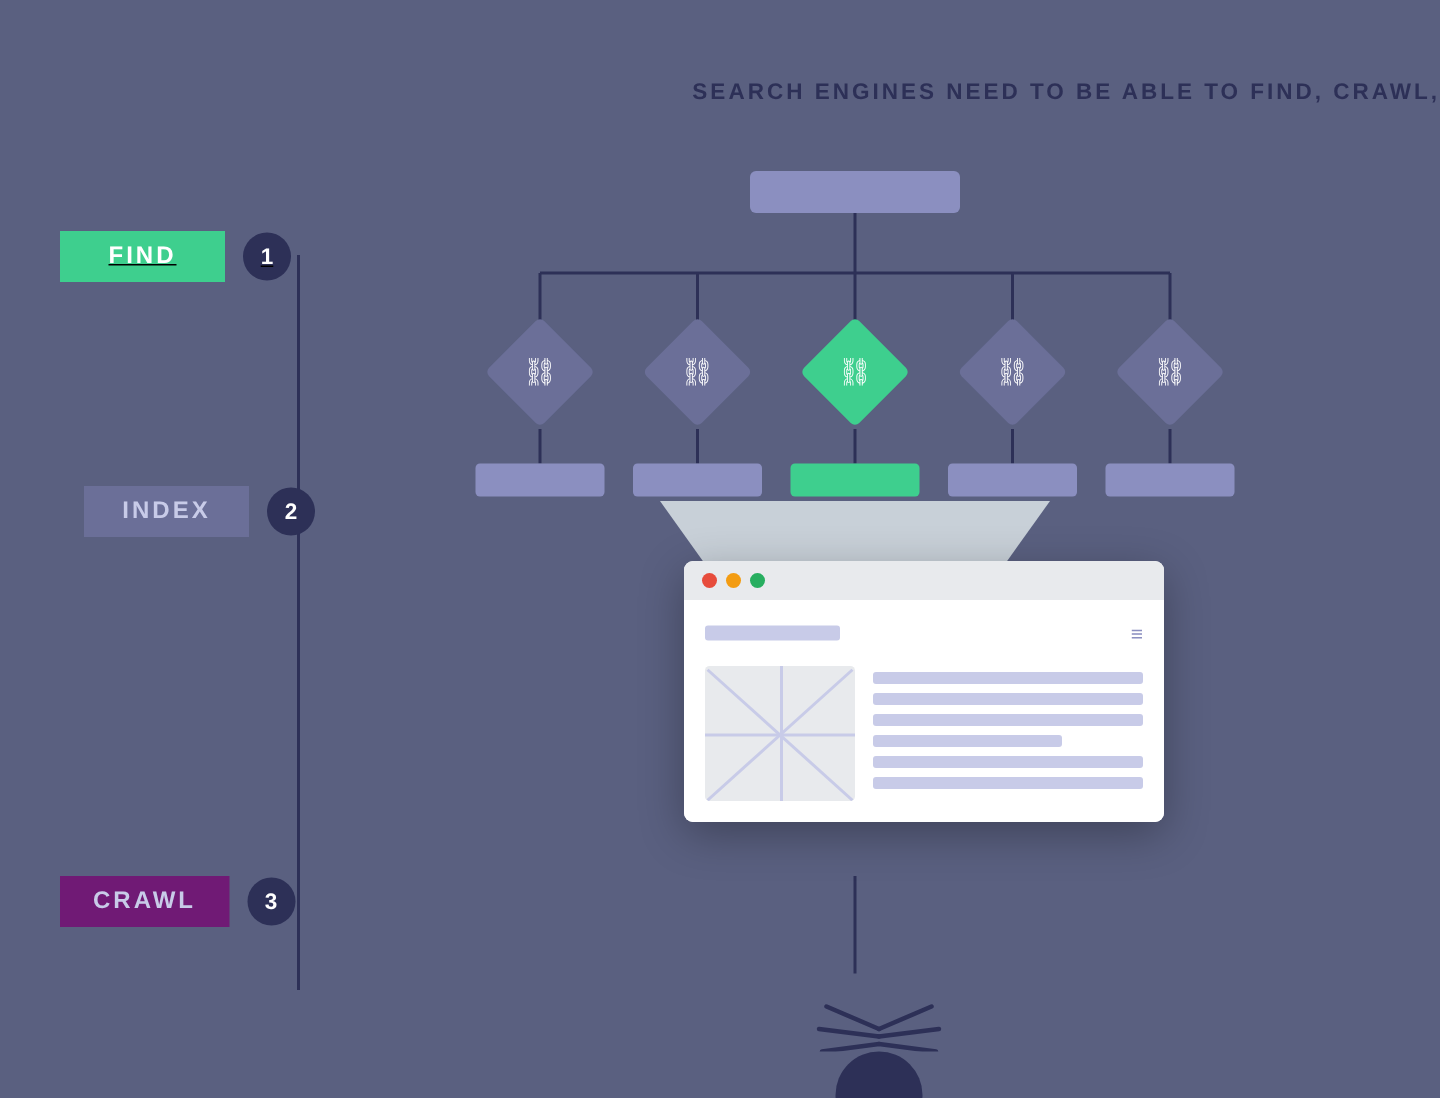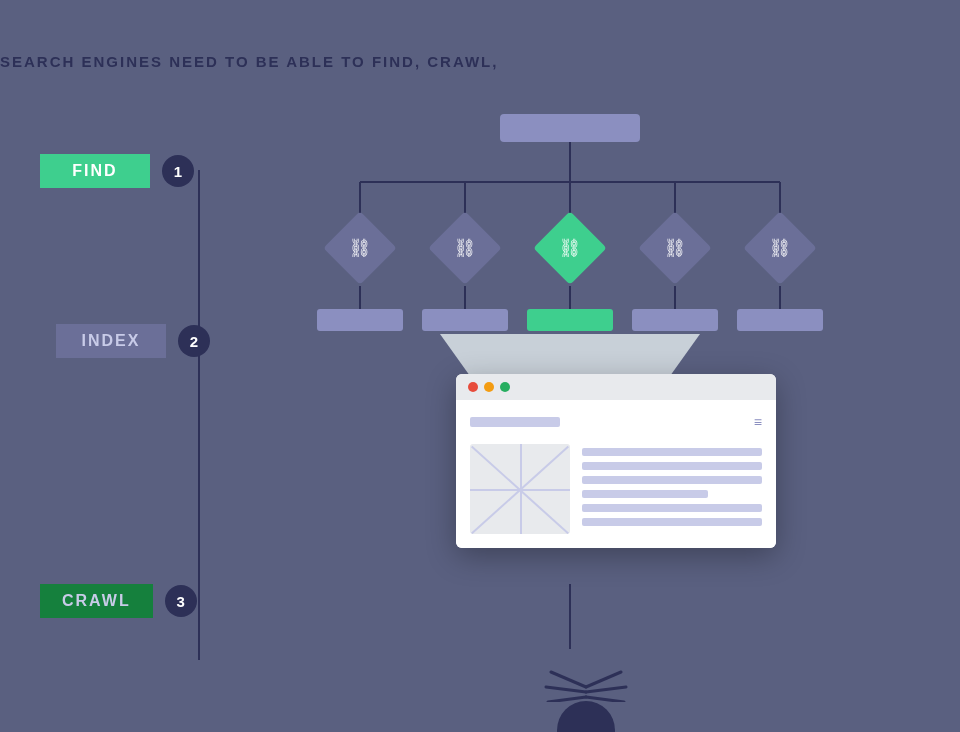--- a/index.html
+++ b/index.html
@@ -12,21 +12,21 @@
       overflow: hidden;
       position: relative;
     }
 
     .page-container {
       width: 960px;
       height: 620px;
       position: relative;
       display: flex;
       flex-direction: column;
-      align-items: flex-start;
+      align-items: flex-end;
     }
 
     
     .title-area {
       margin-top: 50px;
       text-align: center;
       color: #2d3057;
     }
 
     .title-text {
@@ -66,21 +66,21 @@
       color: #fff;
     }
 
     .label-index {
       background-color: #6b6f98;
       color: #c8cbe8;
       border: none;
     }
 
     .label-crawl {
-      background-color: #15803d;
+      background-color: #701a75;
       color: #c8cbe8;
     }
 
     .step-circle {
       width: 32px;
       height: 32px;
       border-radius: 50%;
       background-color: #2d3057;
       color: #fff;
       display: flex;
@@ -285,21 +285,21 @@
 <div class="page-container">
 
   <div class="title-area">
     <div class="title-text">SEARCH ENGINES NEED TO BE ABLE TO FIND, CRAWL,</div>
   </div>
 
   <div class="main-content">
 
     <div class="vertical-line"></div>
 
-    <div class="label-find-group label-group" style="position:absolute; left:40px; display:flex; align-items:center; gap:12px;">
+    <div class="label-find-group label-group" style="position:absolute; left:40px; display:flex; align-items:center; gap:12px;text-decoration:underline;">
       <div class="label-box label-find">FIND</div>
       <div class="step-circle">1</div>
     </div>
 
     <div class="label-index-group label-group" style="position:absolute; left:40px; display:flex; align-items:center; gap:12px;padding-left:16px;">
       <div class="label-box label-index">INDEX</div>
       <div class="step-circle">2</div>
     </div>
 
     <div class="label-crawl-group label-group" style="position:absolute; left:40px; display:flex; align-items:center; gap:12px;">

